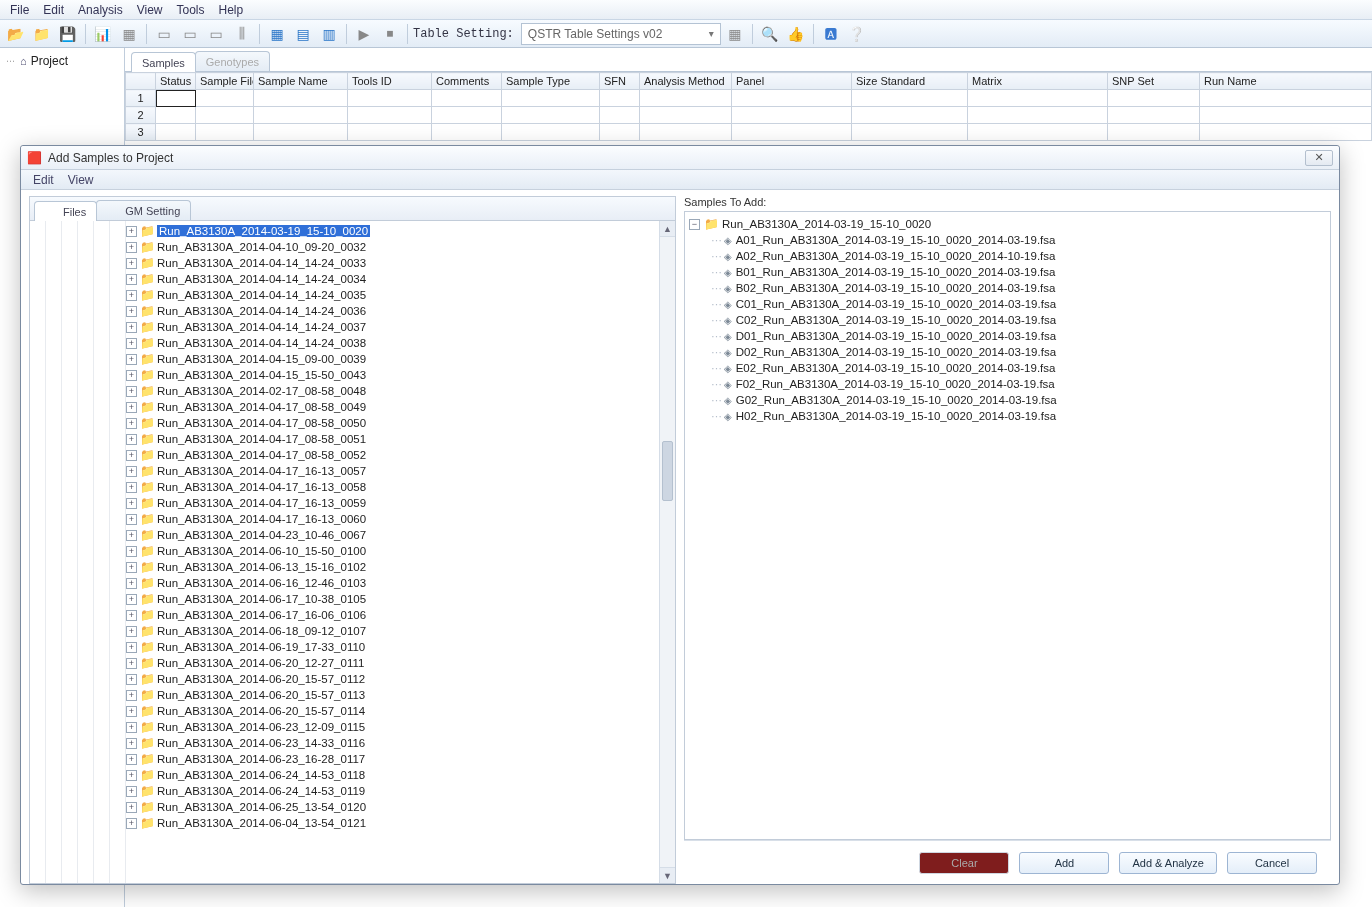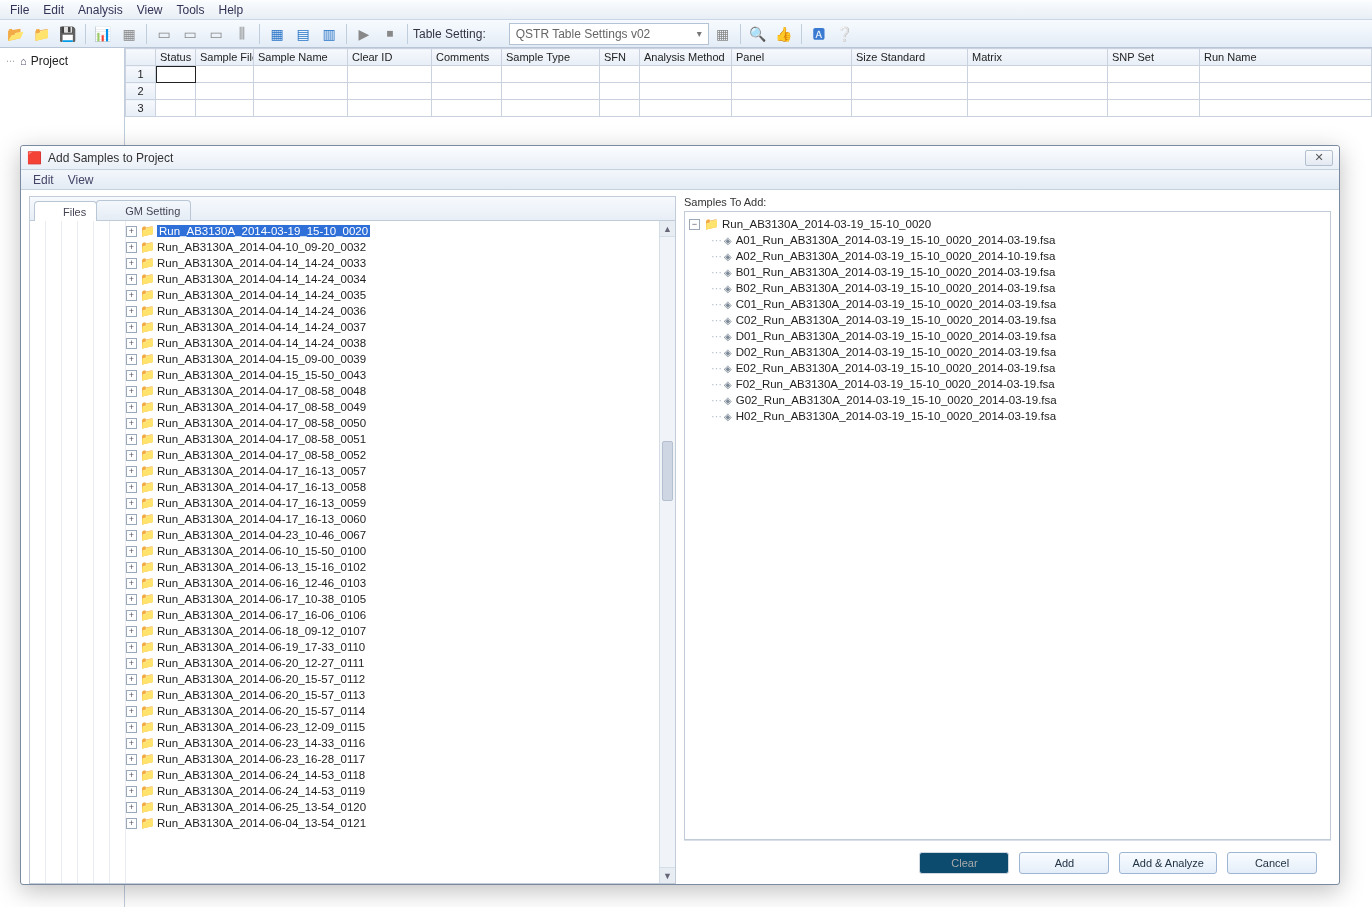--- a/index.html
+++ b/index.html
@@ -38,21 +38,21 @@
   .tbtn {
     width: 24px; height: 22px;
     border: 1px solid transparent;
     border-radius: 3px;
     display: flex; align-items: center; justify-content: center;
     font-size: 13px;
     color: #666;
   }
   .tbtn.enabled { color: #c08428; }
   .tsep { width:1px; height:20px; background:#c0cddc; margin:0 3px; }
-  .tlabel { color:#334; margin-right:21px; }
+  .tlabel { color:#334; margin-right:5px;font-family:Liberation Mono, monospace; }
   .tcombo {
     height: 22px; width: 200px;
     border:1px solid #b4c3d4; background:#fff;
     display:flex; align-items:center; padding:0 6px;
     color:#666;
     justify-content:space-between;
   }
   .tcombo .arrow { font-size:10px; color:#777; }
   .ticon { font-size:14px; }
   .blue { color:#2874c7; }
@@ -195,21 +195,21 @@
     padding:8px; display:flex; flex-direction:column; align-items:center; gap:6px;
   }
   .winbtn {
     min-width:90px; height:22px;
     border:1px solid #9db5d3;
     background:linear-gradient(#f9fcff,#e4eef9);
     border-radius:3px;
     font-size:11px; color:#234;
     padding:0 12px;
   }
-  .winbtn.disabled { color:#aaa; border-color:#cfd7e1; background:#0c4a6e;}
+  .winbtn.disabled { color:#aaa; border-color:#cfd7e1; background:#7f1d1d;}
   .right-pane {
     flex:1; min-width:0;
     display:flex; flex-direction:column;
   }
   .right-pane .lbl { font-size:11px; color:#333; padding:0 0 3px 0; }
   .sample-tree {
     flex:1; border:1px solid #c2ccd9; overflow:auto; padding:4px;
   }
   .st-row { display:flex; align-items:center; gap:4px; height:16px; font-size:11.5px;}
   .st-row .bullet { color:#7d8a97; font-size:10px;}
@@ -325,20 +325,24 @@
 
   <div class="project-pane">
     <div class="proj-node">
       <span class="dotted">⋯</span>
       <span style="font-size:11px;color:#557">⌂</span>
       <span>Project</span>
     </div>
   </div>
 
   <div class="main-area">
+    <div class="tabstrip">
+      <div class="tab active">Samples</div>
+      <div class="tab disabled">Genotypes</div>
+    </div>
     <table class="grid">
       <colgroup>
         <col style="width:30px">
           <col style="width:40px">
           <col style="width:58px">
         <col style="width:94px">
           <col style="width:84px">
           <col style="width:70px">
         <col style="width:98px">
           <col style="width:40px">
@@ -348,21 +352,21 @@
           <col style="width:140px">
         <col style="width:92px">
           <col>
       </colgroup>
       <thead>
         <tr>
           <th class="rowhead"></th>
           <th>Status</th>
           <th>Sample File</th>
           <th>Sample Name</th>
-          <th>Clear ID</th>
+          <th>Tools ID</th>
           <th>Comments</th>
           <th>Sample Type</th>
           <th>SFN</th>
           <th>Analysis Method</th>
           <th>Panel</th>
           <th>Size Standard</th>
           <th>Matrix</th>
           <th>SNP Set</th>
           <th>Run Name</th>
         </tr>
@@ -488,21 +492,21 @@
                 <span class="name">Run_AB3130A_2014-04-15_09-00_0039</span>
               </div>
               <div class="tree-row">
                 <span class="expander">+</span>
                 <span class="folder-ico">📁</span>
                 <span class="name">Run_AB3130A_2014-04-15_15-50_0043</span>
               </div>
               <div class="tree-row">
                 <span class="expander">+</span>
                 <span class="folder-ico">📁</span>
-                <span class="name">Run_AB3130A_2014-04-17_08-58_0048</span>
+                <span class="name">Run_AB3130A_2014-02-17_08-58_0048</span>
               </div>
               <div class="tree-row">
                 <span class="expander">+</span>
                 <span class="folder-ico">📁</span>
                 <span class="name">Run_AB3130A_2014-04-17_08-58_0049</span>
               </div>
               <div class="tree-row">
                 <span class="expander">+</span>
                 <span class="folder-ico">📁</span>
                 <span class="name">Run_AB3130A_2014-04-17_08-58_0050</span>

